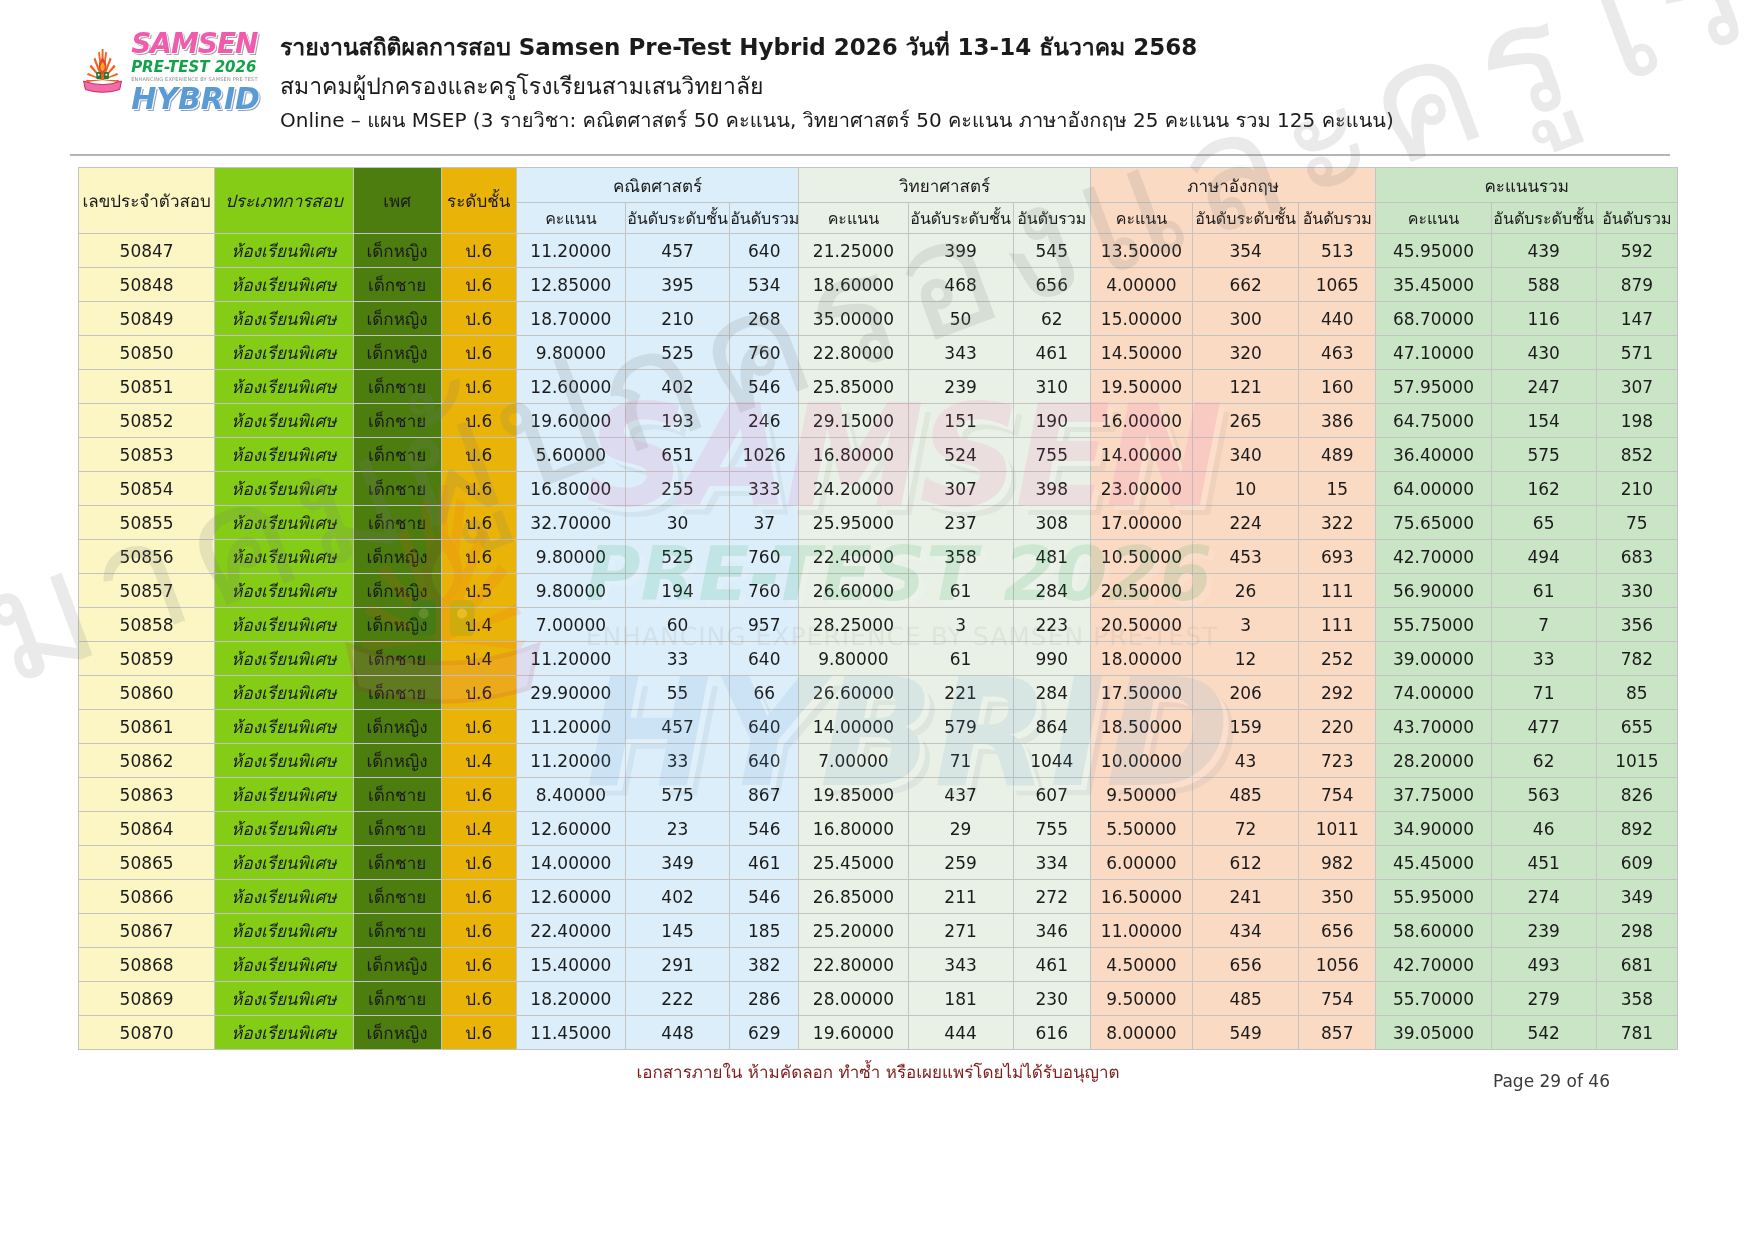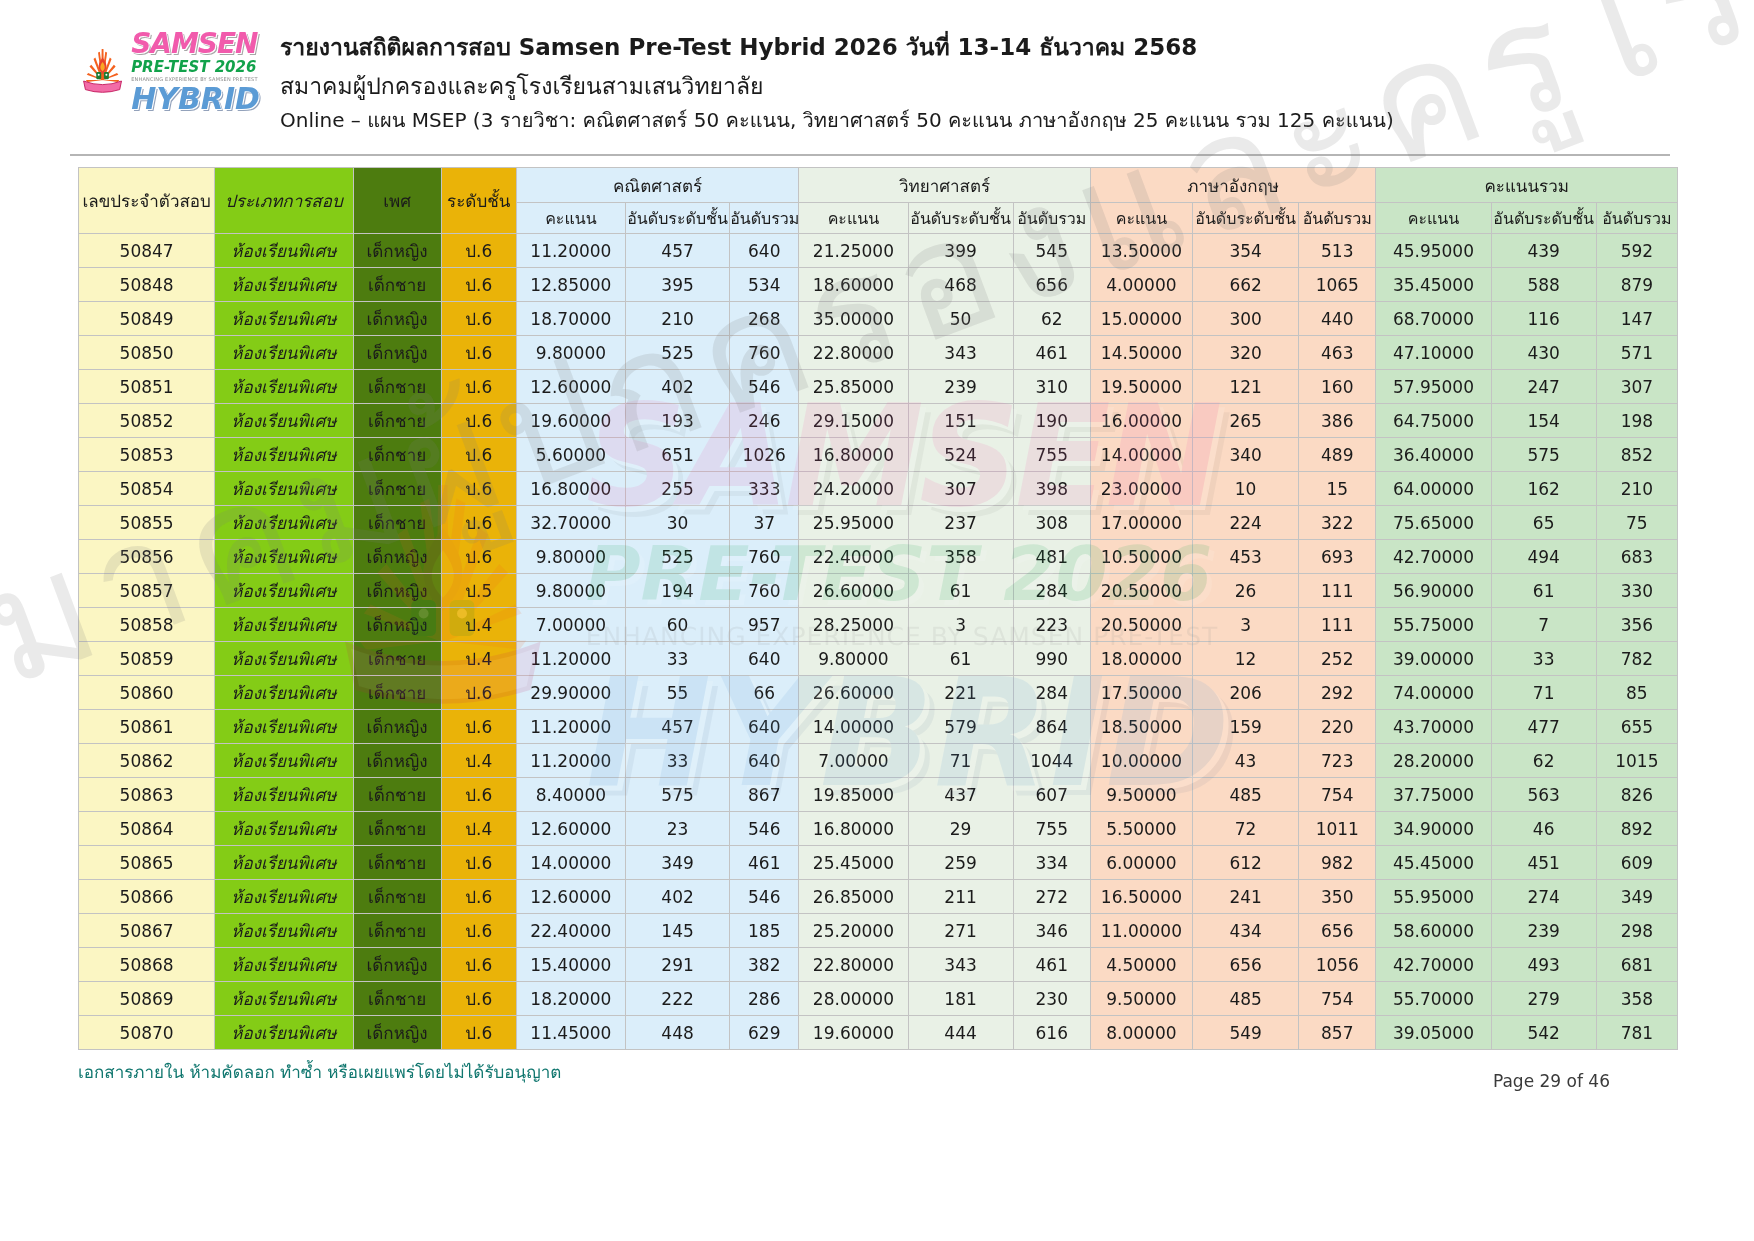--- a/index.html
+++ b/index.html
@@ -39,21 +39,21 @@
   .c-id{background:#fbf6c3;}
   .c-type{background:#84cc16;font-style:italic;}
   .c-gender{background:#4d7c0f;}
   .c-grade{background:#eab308;}
   .c-m{background:#dbeefa;}
   .c-s{background:#e9f1e6;}
   .c-e{background:#fbdac4;}
   .c-t{background:#c9e5c6;}
 
   
-  .footer-note{position:absolute;left:78px;top:1058px;width:1600px;font-size:17px;color:#0f766e;z-index:2;}
+  .footer-note{position:absolute;left:78px;top:1058px;width:1600px;text-align:center;font-size:17px;color:#7f1d1d;z-index:2;}
   .page-num{position:absolute;left:1330px;top:1058px;width:280px;text-align:right;font-size:17px;color:#3a3a3a;z-index:2;margin-top:13px;}
 
   
   .wm-text{
     position:absolute;left:-110px;top:545px;z-index:6;pointer-events:none;
     transform:rotate(-20.5deg);transform-origin:0 50%;
     font-size:158px;letter-spacing:10px;white-space:nowrap;
     color:rgba(125,125,125,0.16);
   }
   .wm-logo{

